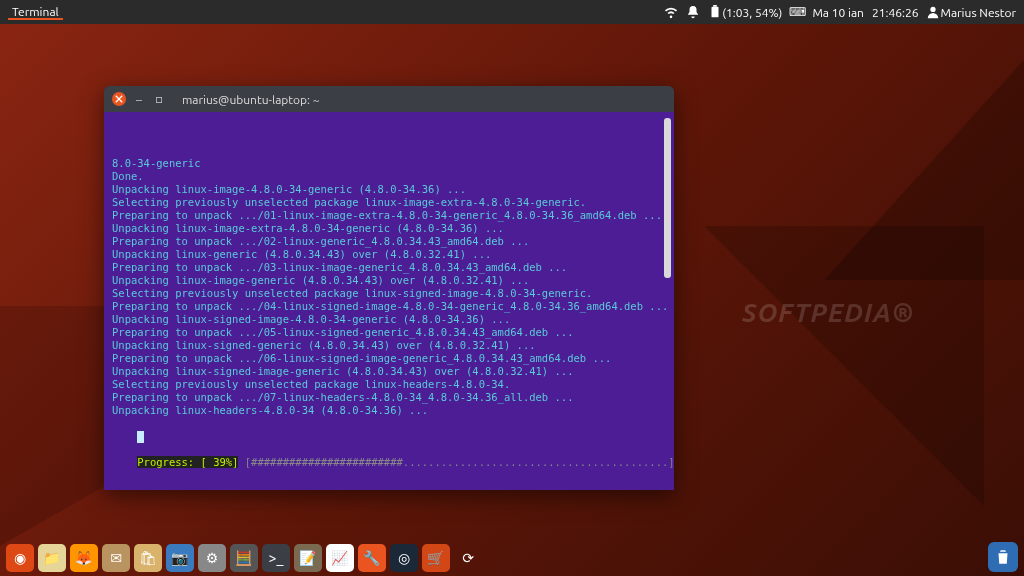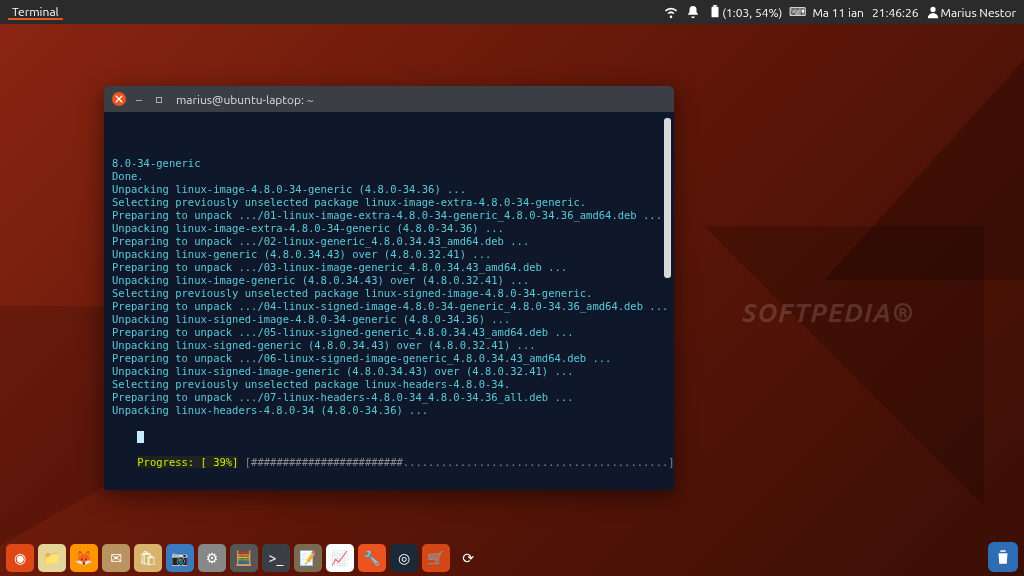--- a/index.html
+++ b/index.html
@@ -41,21 +41,21 @@
 }
 .tbtn { width: 14px; height: 14px; border-radius: 50%; display:flex; align-items:center; justify-content:center; font-size:10px; }
 .tbtn.close { background: #e95420; }
 .tbtn.plain { background: transparent; color:#ccc; font-size:12px; }
 .termbody {
   position: relative;
   padding: 6px 14px 8px 8px;
   font-family: "DejaVu Sans Mono", monospace;
   font-size: 10.5px; line-height: 13px;
   color: #5bc9d8; white-space: pre;
-  background: #0f172a;
+  background: #4c1d95;
 }
 .termbody .line { display:block; }
 .progress-label { background: #222; color: #c0f000; text-align: right; }
 .progress-bar { color: #888; }
 .cursor { display:inline-block; width:7px; height:12px; background:#c7ecff; vertical-align:middle; }
 .scrollbar { position:absolute; right:3px; top:6px; width:7px; height:160px; background:#d9d9d9; border-radius:3px; }
 
 
 .dock {
   position: absolute; bottom: 4px; left: 6px;
@@ -108,21 +108,21 @@
       <svg viewBox="0 0 16 16" fill="#fff">
           <rect x="4" y="2" width="8" height="12" rx="1"></rect>
           <rect x="6" y="0" width="4" height="2"></rect>
         </svg>
     </span>
     <span>(1:03, 54%)</span>
   </span>
   <span class="item">
     <span class="icon">⌨</span>
   </span>
-  <span class="item">Ma 11 ian</span>
+  <span class="item">Ma 10 ian</span>
   <span class="item">21:46:26</span>
   <span class="item">
     <span class="icon">
       <svg viewBox="0 0 16 16" fill="#fff">
           <circle cx="8" cy="5" r="3"></circle>
           <path d="M2 15a6 6 0 0112 0H2z"></path>
         </svg>
     </span>
     <span>Marius Nestor</span>
   </span>
@@ -130,21 +130,21 @@
 
 <div class="termwin">
   <div class="titlebar">
     <span class="tbtn close">
       <svg viewBox="0 0 10 10" width="8" height="8">
           <path d="M1 1l8 8M9 1l-8 8" stroke="#fff" stroke-width="1.6"></path>
         </svg>
     </span>
     <span class="tbtn plain">–</span>
     <span class="tbtn plain">▫</span>
-    <span style="margin-left:4px">marius@ubuntu-laptop: ~</span>
+    <span style="margin-left:10px">marius@ubuntu-laptop: ~</span>
   </div>
   <div class="termbody">
     <div class="scrollbar"></div>
     <div id="term-lines"><span class="line">8.0-34-generic</span><span class="line">Done.</span><span class="line">Unpacking linux-image-4.8.0-34-generic (4.8.0-34.36) ...</span><span class="line">Selecting previously unselected package linux-image-extra-4.8.0-34-generic.</span><span class="line">Preparing to unpack .../01-linux-image-extra-4.8.0-34-generic_4.8.0-34.36_amd64.deb ...</span><span class="line">Unpacking linux-image-extra-4.8.0-34-generic (4.8.0-34.36) ...</span><span class="line">Preparing to unpack .../02-linux-generic_4.8.0.34.43_amd64.deb ...</span><span class="line">Unpacking linux-generic (4.8.0.34.43) over (4.8.0.32.41) ...</span><span class="line">Preparing to unpack .../03-linux-image-generic_4.8.0.34.43_amd64.deb ...</span><span class="line">Unpacking linux-image-generic (4.8.0.34.43) over (4.8.0.32.41) ...</span><span class="line">Selecting previously unselected package linux-signed-image-4.8.0-34-generic.</span><span class="line">Preparing to unpack .../04-linux-signed-image-4.8.0-34-generic_4.8.0-34.36_amd64.deb ...</span><span class="line">Unpacking linux-signed-image-4.8.0-34-generic (4.8.0-34.36) ...</span><span class="line">Preparing to unpack .../05-linux-signed-generic_4.8.0.34.43_amd64.deb ...</span><span class="line">Unpacking linux-signed-generic (4.8.0.34.43) over (4.8.0.32.41) ...</span><span class="line">Preparing to unpack .../06-linux-signed-image-generic_4.8.0.34.43_amd64.deb ...</span><span class="line">Unpacking linux-signed-image-generic (4.8.0.34.43) over (4.8.0.32.41) ...</span><span class="line">Selecting previously unselected package linux-headers-4.8.0-34.</span><span class="line">Preparing to unpack .../07-linux-headers-4.8.0-34_4.8.0-34.36_all.deb ...</span><span class="line">Unpacking linux-headers-4.8.0-34 (4.8.0-34.36) ...</span></div>
     <span class="cursor"></span><br>
     <span class="progress-label">Progress: [ 39%]</span><span class="progress-bar"> [########################..........................................] </span>
   </div>
 </div>
 
 <div class="watermark">SOFTPEDIA®</div>

